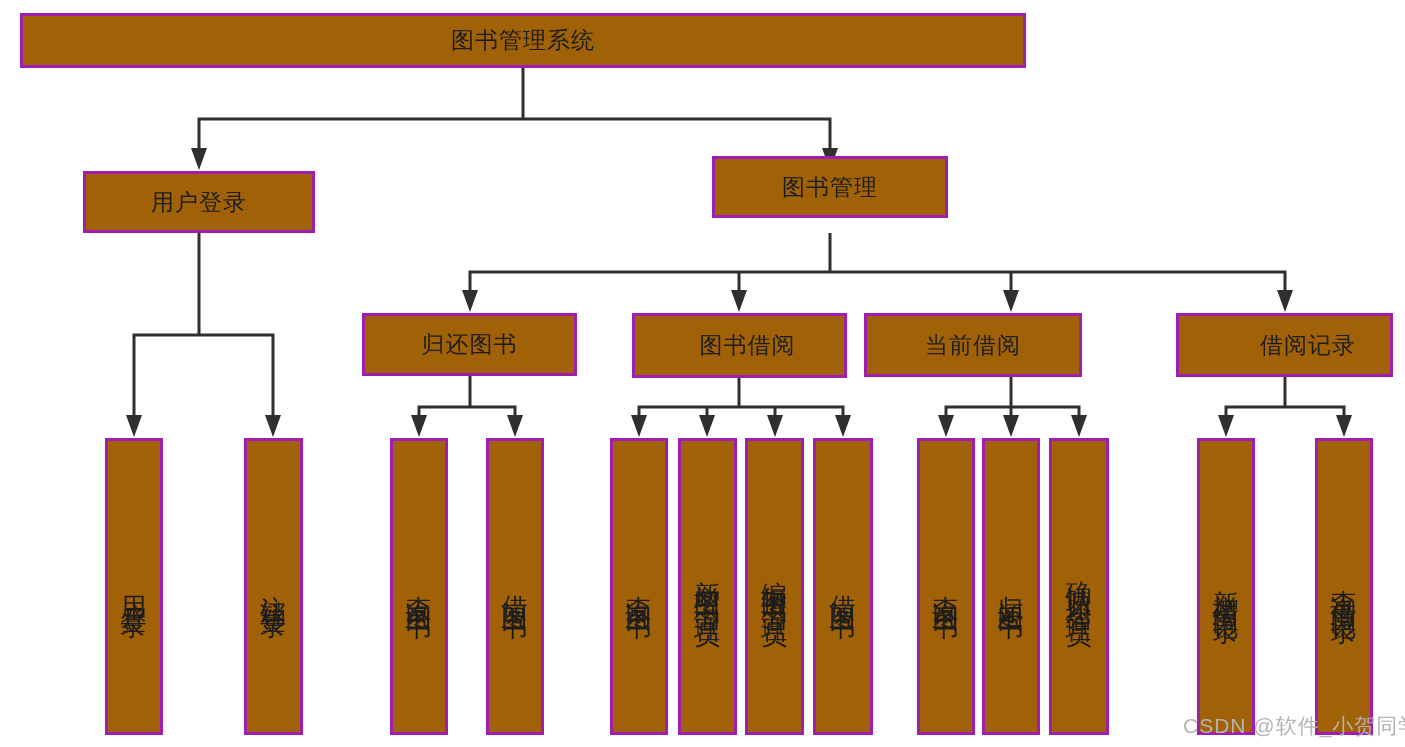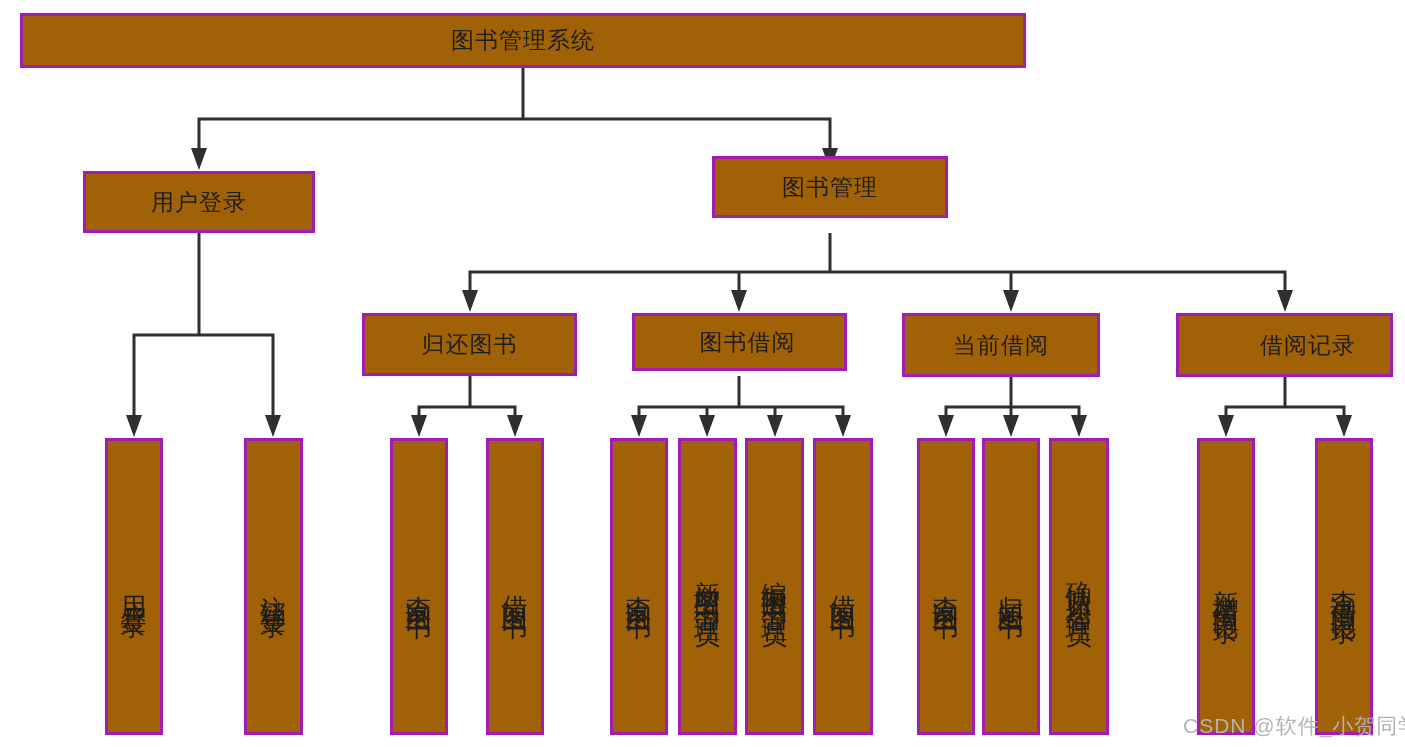--- a/index.html
+++ b/index.html
@@ -108,22 +108,22 @@
     <polygon points="1218,415 1234,415 1226,437"></polygon>
     <polygon points="1336,415 1352,415 1344,437"></polygon>
   </svg>
 
   <div class="box" style="left:20px;top:13px;width:1006px;height:55px;">图书管理系统</div>
 
   <div class="box" style="left:83px;top:171px;width:232px;height:62px;">用户登录</div>
   <div class="box" style="left:712px;top:156px;width:236px;height:62px;">图书管理</div>
 
   <div class="box" style="left:362px;top:313px;width:215px;height:63px;">归还图书</div>
-  <div class="box" style="left:632px;top:313px;width:215px;height:58px;padding-left:16px;">图书借阅</div>
-  <div class="box" style="left:902px;top:313px;width:198px;height:64px;">当前借阅</div>
+  <div class="box" style="left:632px;top:313px;width:215px;height:65px;padding-left:16px;">图书借阅</div>
+  <div class="box" style="left:864px;top:313px;width:218px;height:64px;">当前借阅</div>
   <div class="box" style="left:1176px;top:313px;width:217px;height:64px;padding-left:47px;">借阅记录</div>
 
   <div class="box vbox" style="left:105px;top:438px;width:58px;height:297px;">用户登录</div>
   <div class="box vbox" style="left:244px;top:438px;width:59px;height:297px;">注销登录</div>
 
   <div class="box vbox" style="left:390px;top:438px;width:58px;height:297px;">查询图书</div>
   <div class="box vbox" style="left:486px;top:438px;width:58px;height:297px;">借阅图书</div>
 
   <div class="box vbox" style="left:610px;top:438px;width:58px;height:297px;">查询图书</div>
   <div class="box vbox" style="left:678px;top:438px;width:59px;height:297px;">新增图书（管理员）</div>

